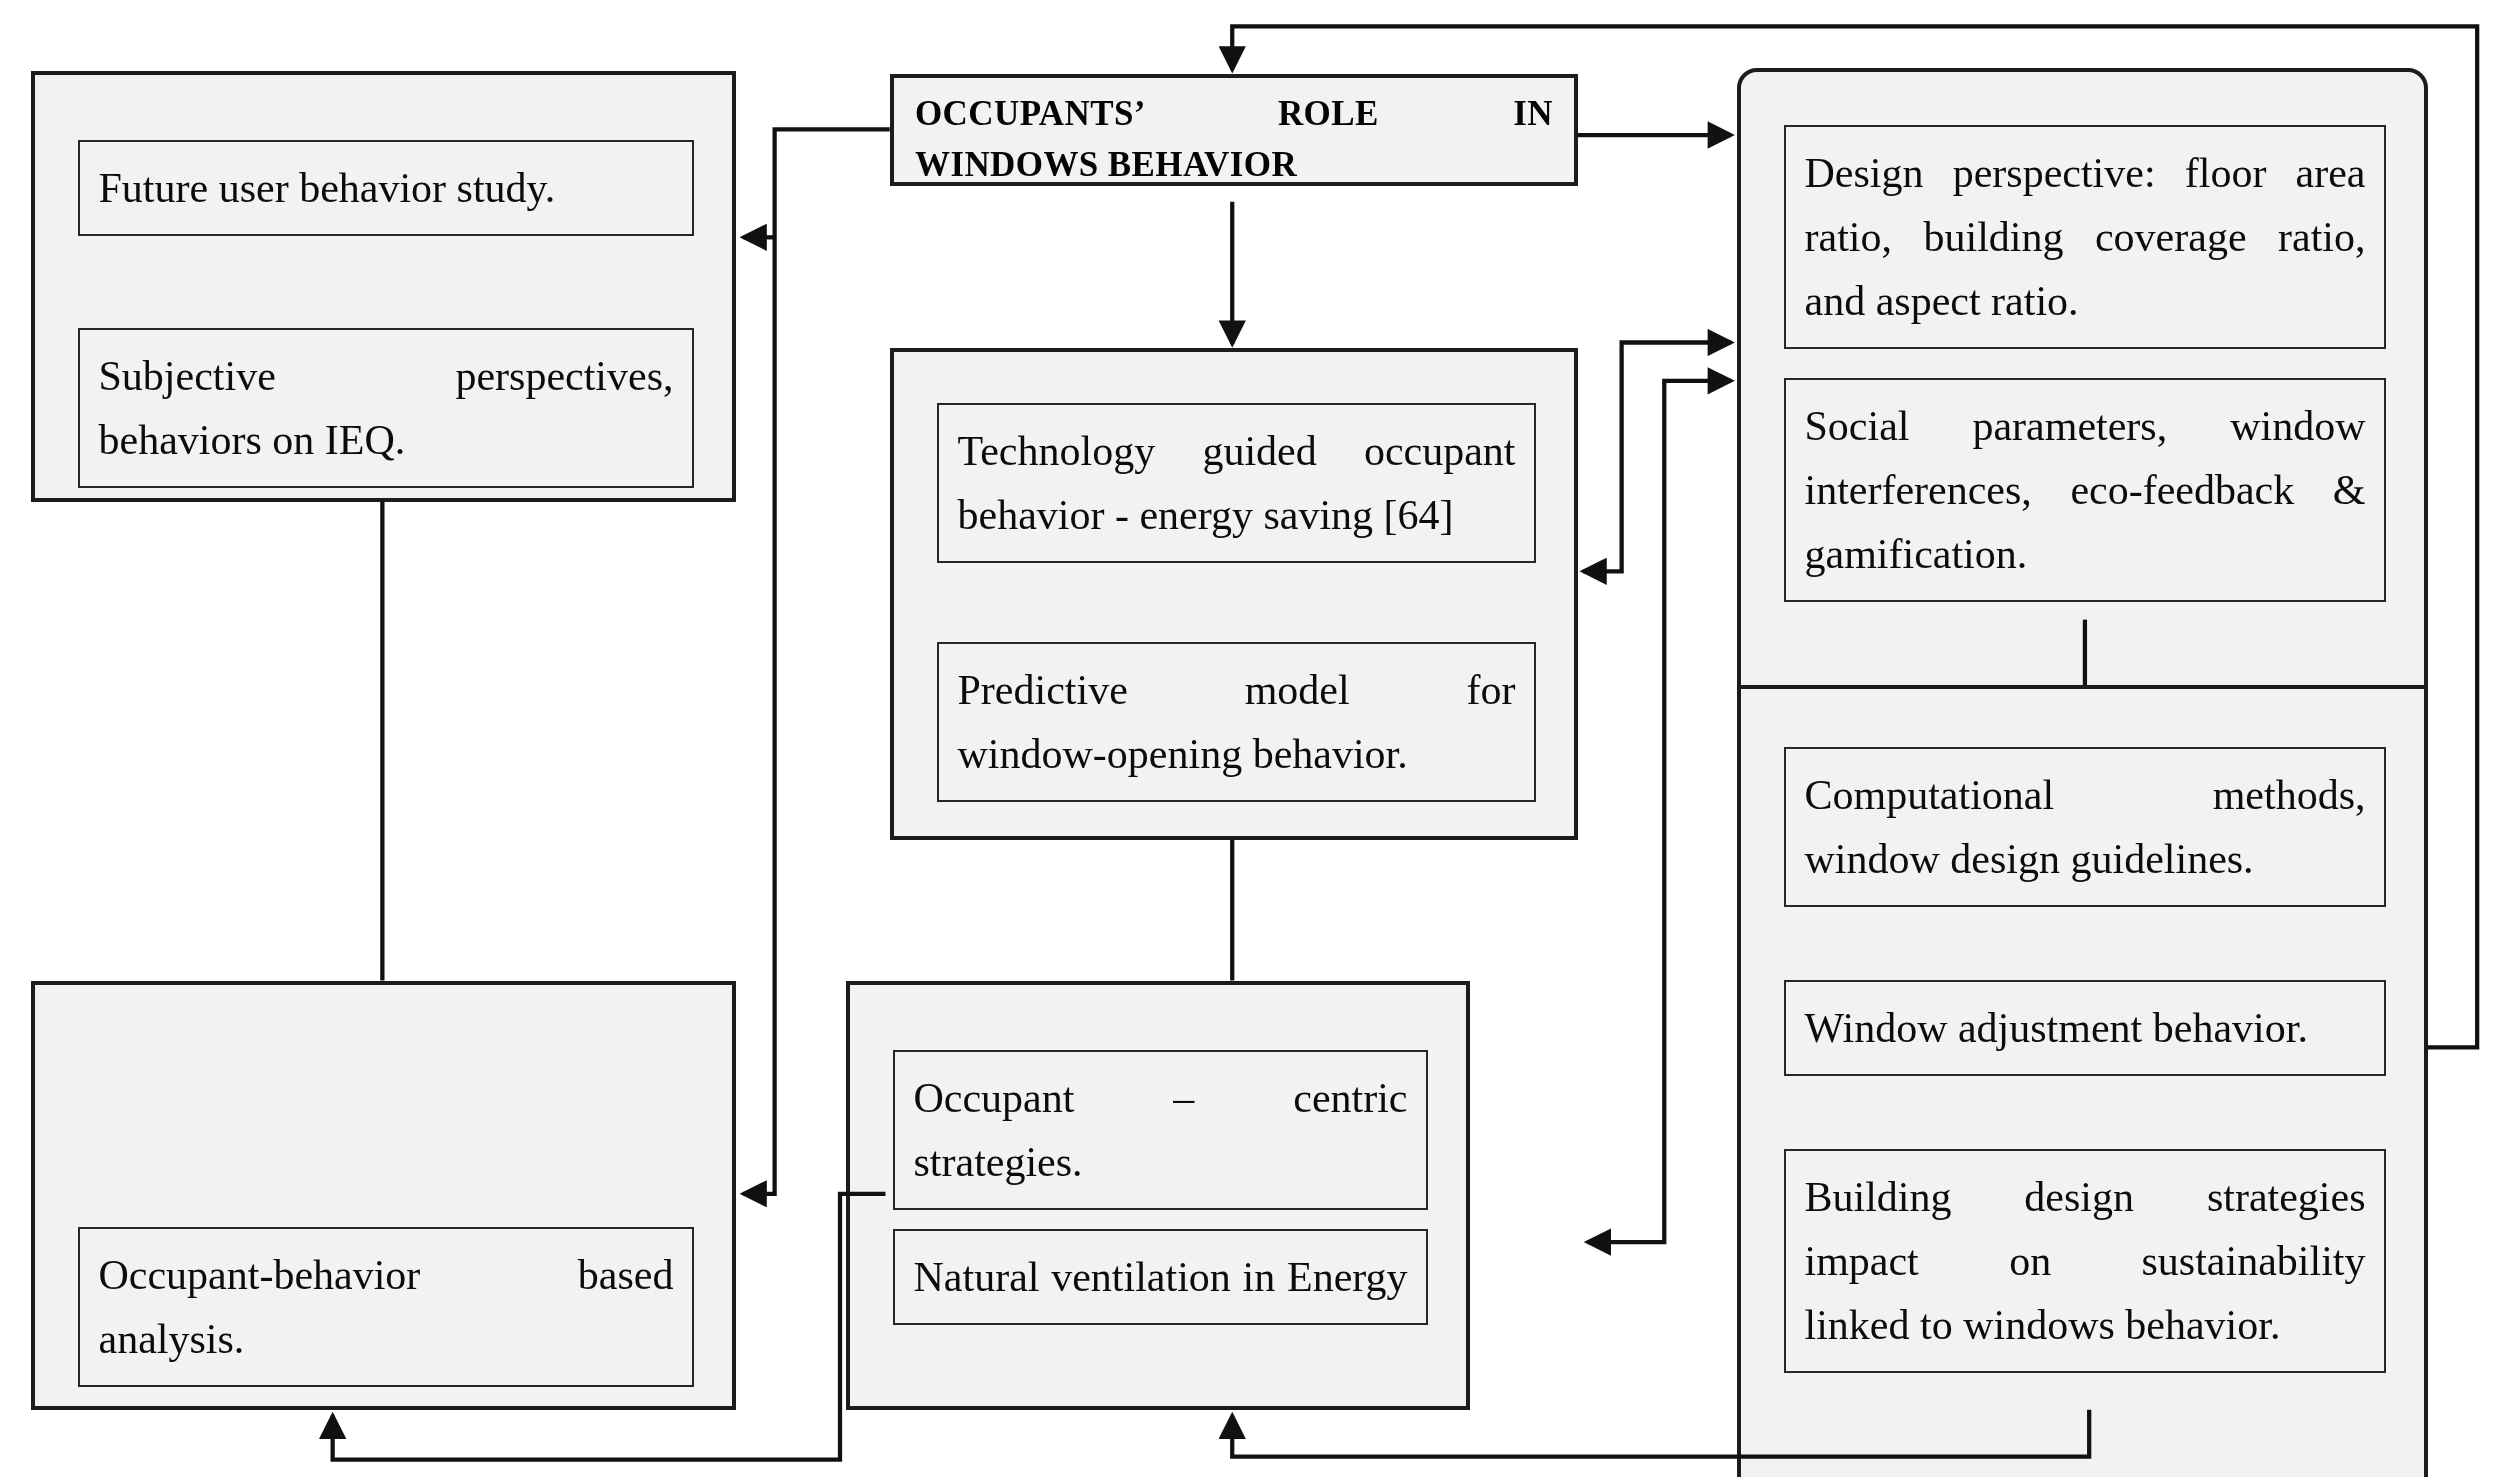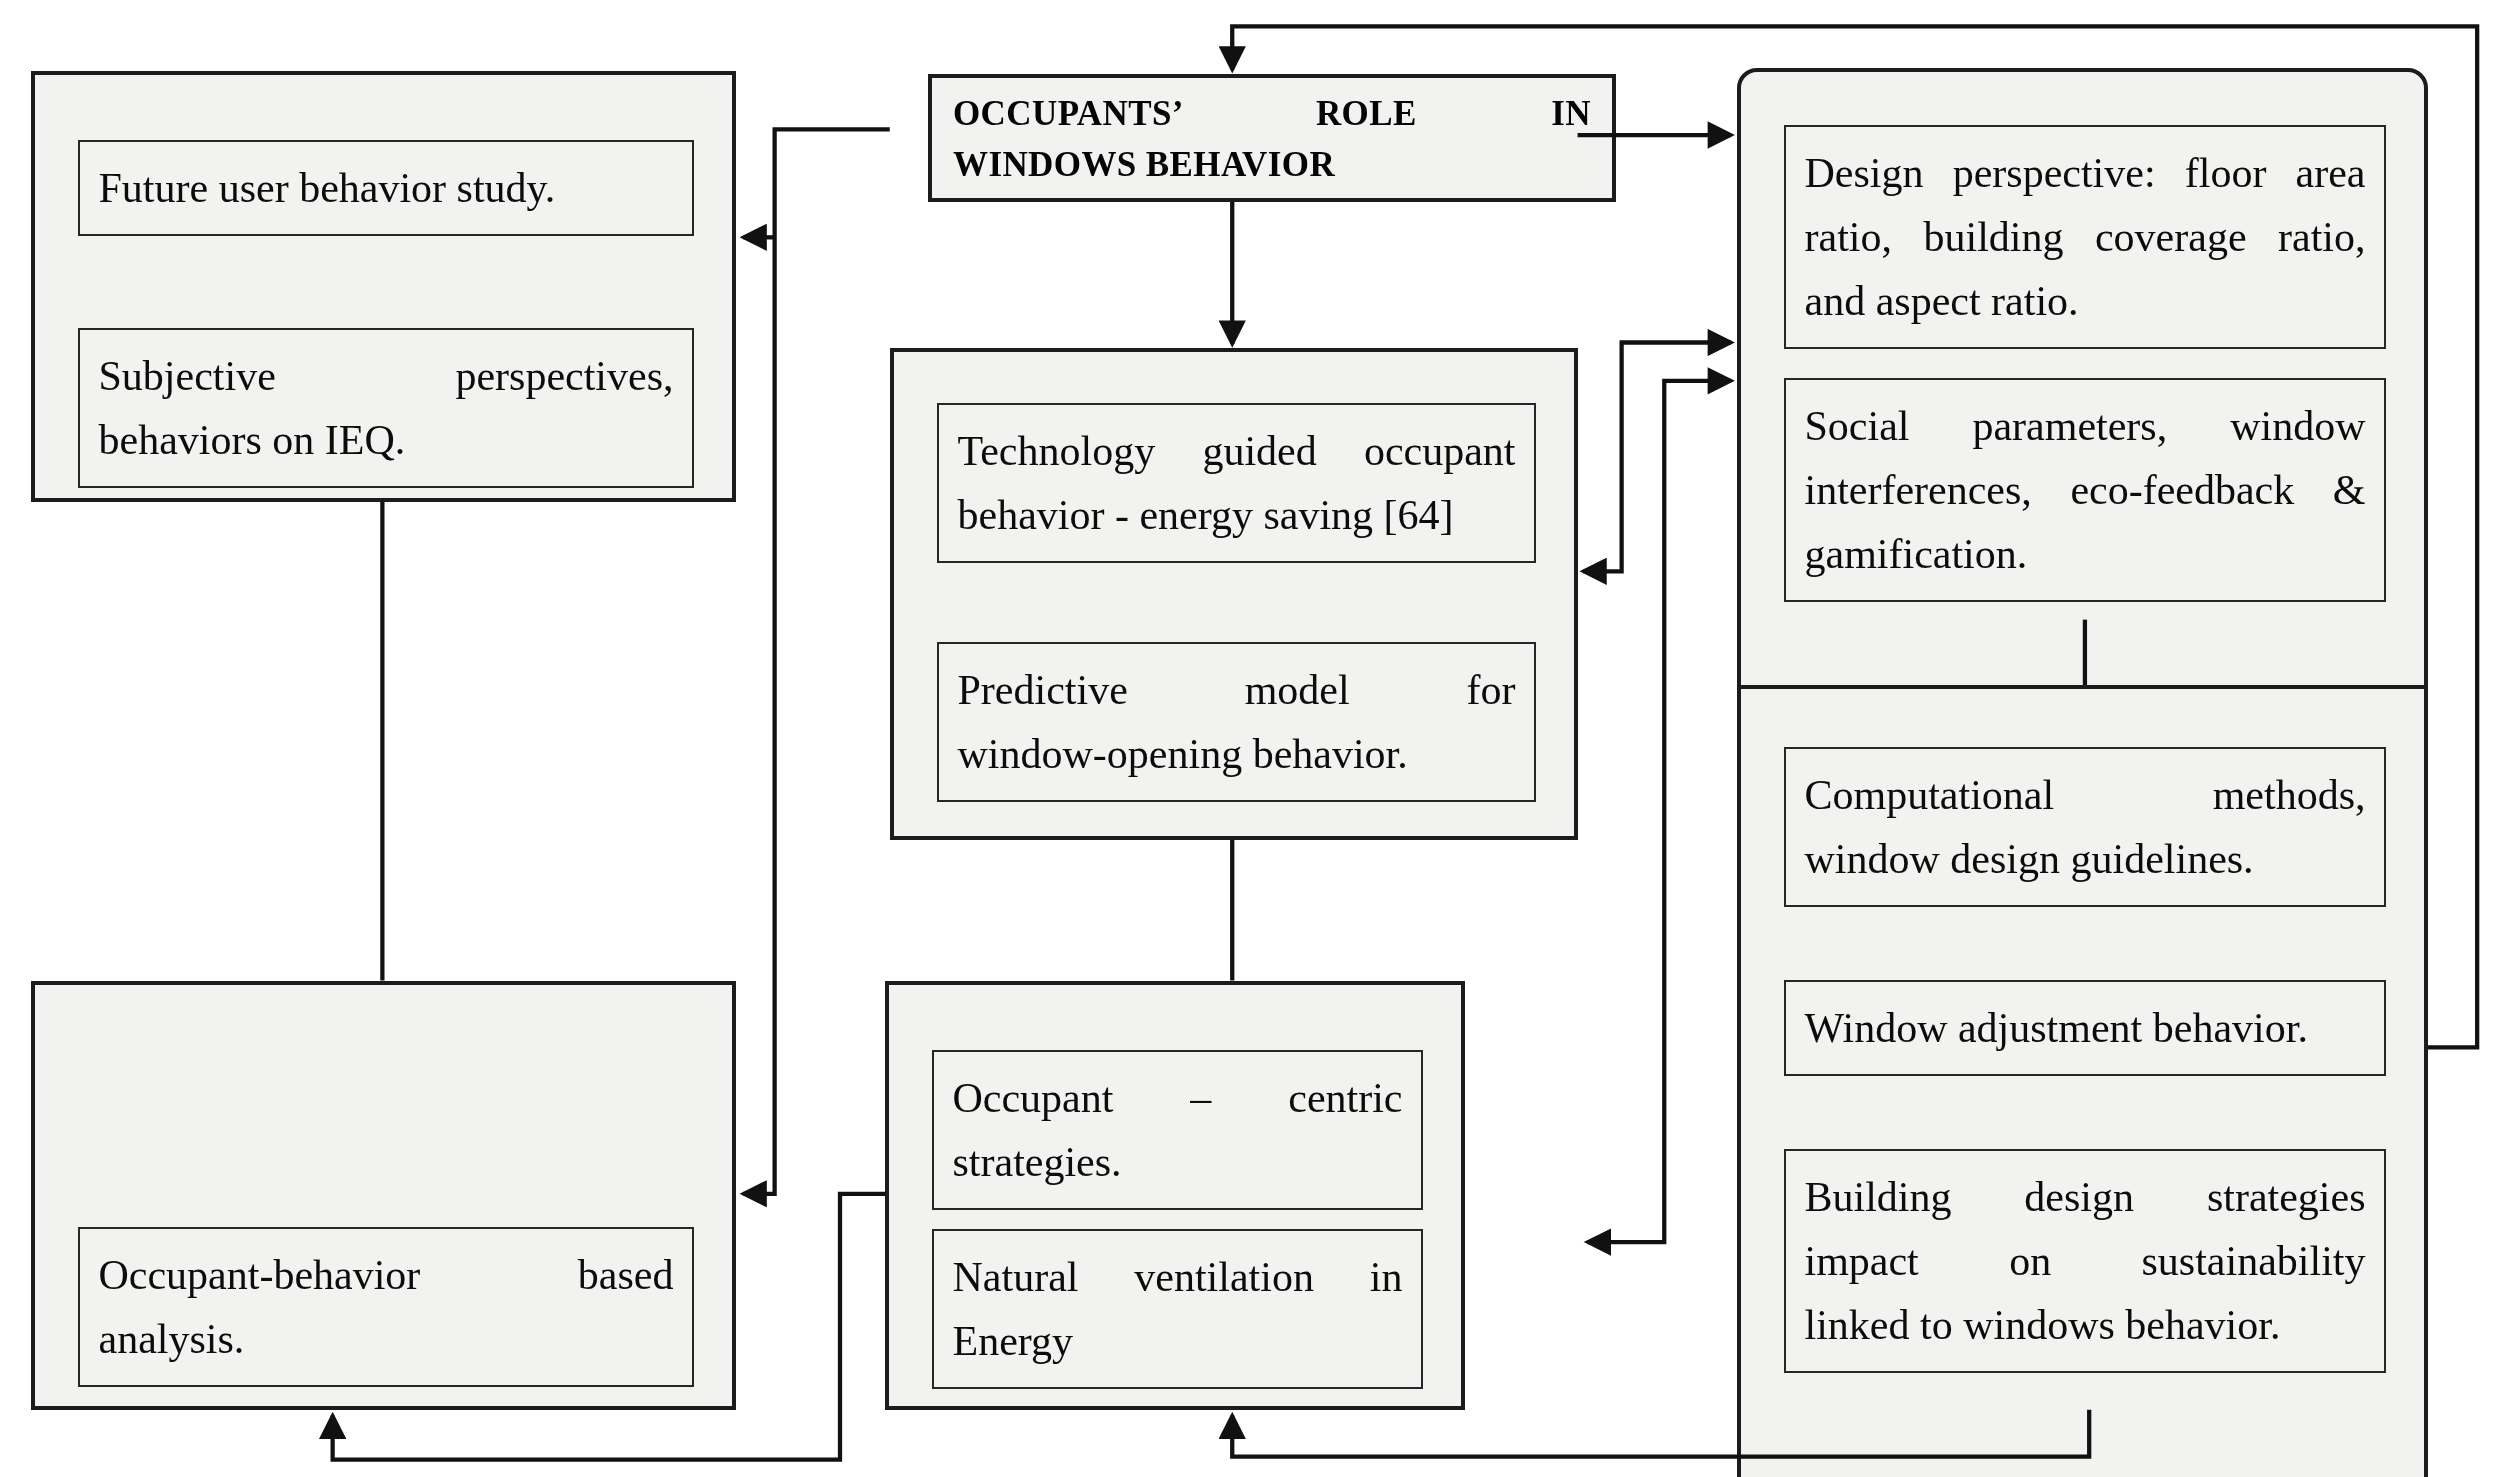--- a/index.html
+++ b/index.html
@@ -62,21 +62,21 @@
 
     <polyline points="2228,804 2282,804 2282,482 2436,482" marker-start="url(#ah)" marker-end="url(#ah)"></polyline>
 
     <polyline points="2234,1748 2342,1748 2342,536 2436,536" marker-start="url(#ah)" marker-end="url(#ah)"></polyline>
 
     <polyline points="2940,1984 2940,2050 1734,2050 1734,1992" marker-end="url(#ah)"></polyline>
 
     <polyline points="1246,1680 1182,1680 1182,2054 468,2054 468,1992" marker-end="url(#ah)"></polyline>
   </svg>
 
-  <div class="obox" style="left:928px;top:74px;width:688px;height:128px;">
+  <div class="obox" style="left:890px;top:74px;width:688px;height:112px;">
     <div class="titletext">
         <span class="ln j">OCCUPANTS’ ROLE IN</span>
         <span class="ln">WINDOWS BEHAVIOR</span>
       </div>
   </div>
 
   <div class="obox" style="left:31px;top:71px;width:705px;height:431px;">
     <div class="ibox" style="top:65px;">
         <span class="ln">Future user behavior study.</span>
       </div>
@@ -97,21 +97,21 @@
     <div class="ibox" style="top:51px;">
         <span class="ln j">Technology guided occupant</span>
         <span class="ln">behavior - energy saving [64]</span>
       </div>
     <div class="ibox" style="top:290px;">
         <span class="ln j">Predictive model for</span>
         <span class="ln">window-opening behavior.</span>
       </div>
   </div>
 
-  <div class="obox" style="left:885px;top:981px;width:580px;height:429px;">
+  <div class="obox" style="left:846px;top:981px;width:624px;height:429px;">
     <div class="ibox" style="top:65px;">
         <span class="ln">Occupant – centric strategies.</span>
       </div>
     <div class="ibox" style="top:244px;">
         <span class="ln j">Natural ventilation in Energy</span>
       </div>
   </div>
 
   <div class="obox" style="left:1737px;top:68px;width:691px;height:664px;border-radius:20px;">
     <div class="ibox" style="top:53px;">

